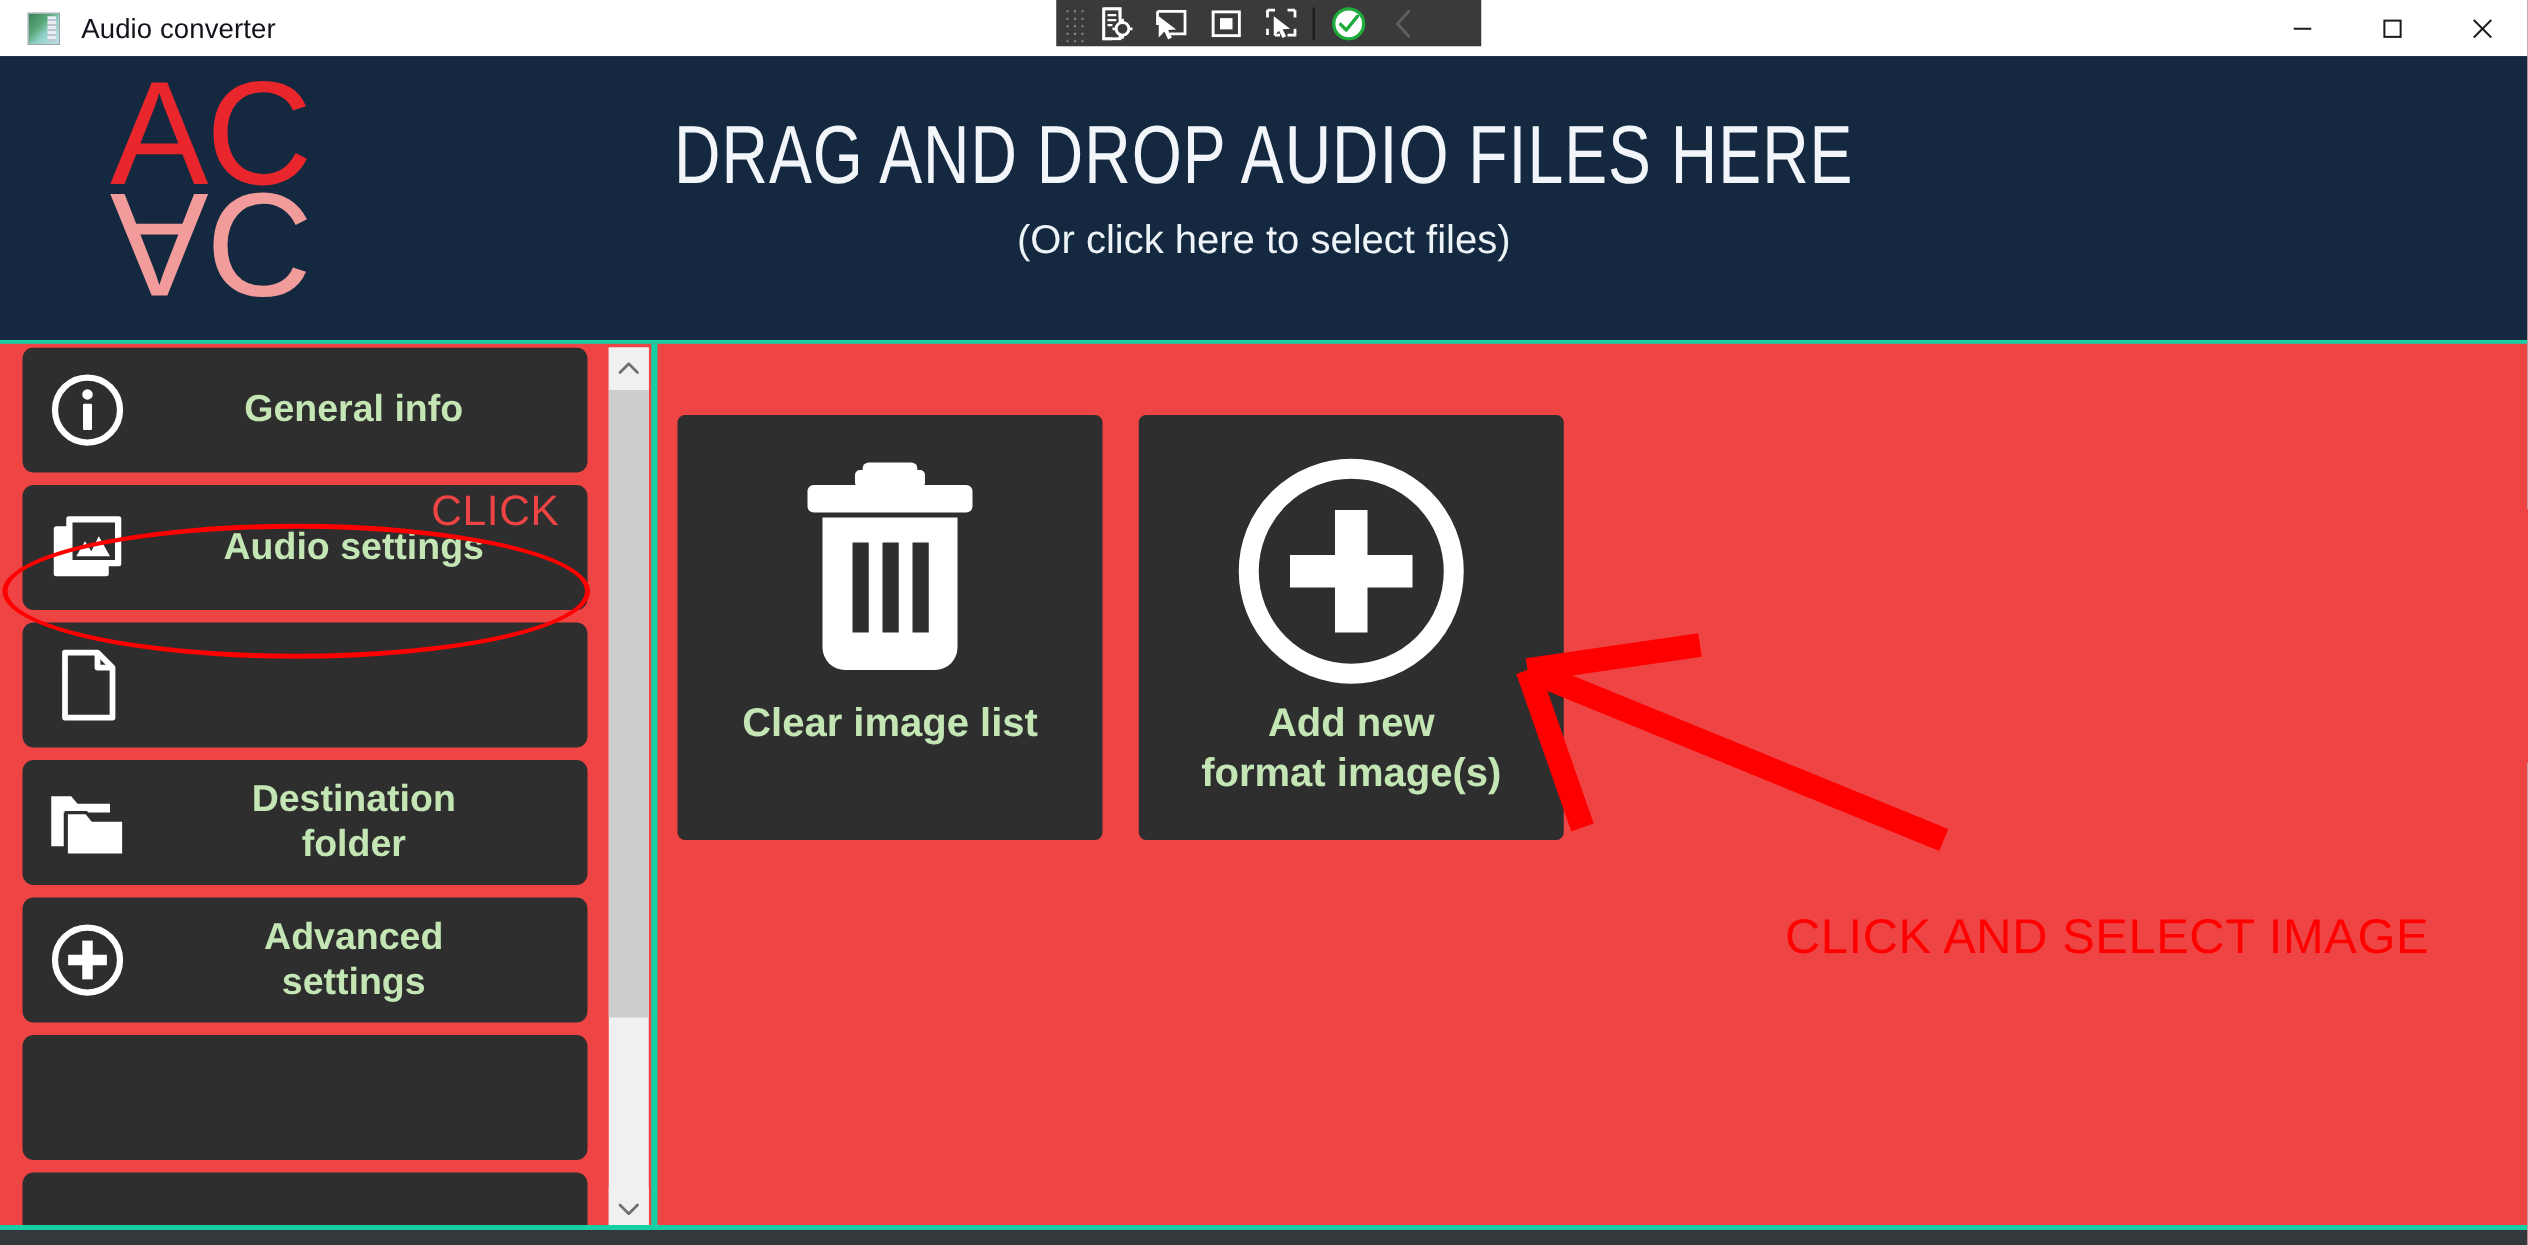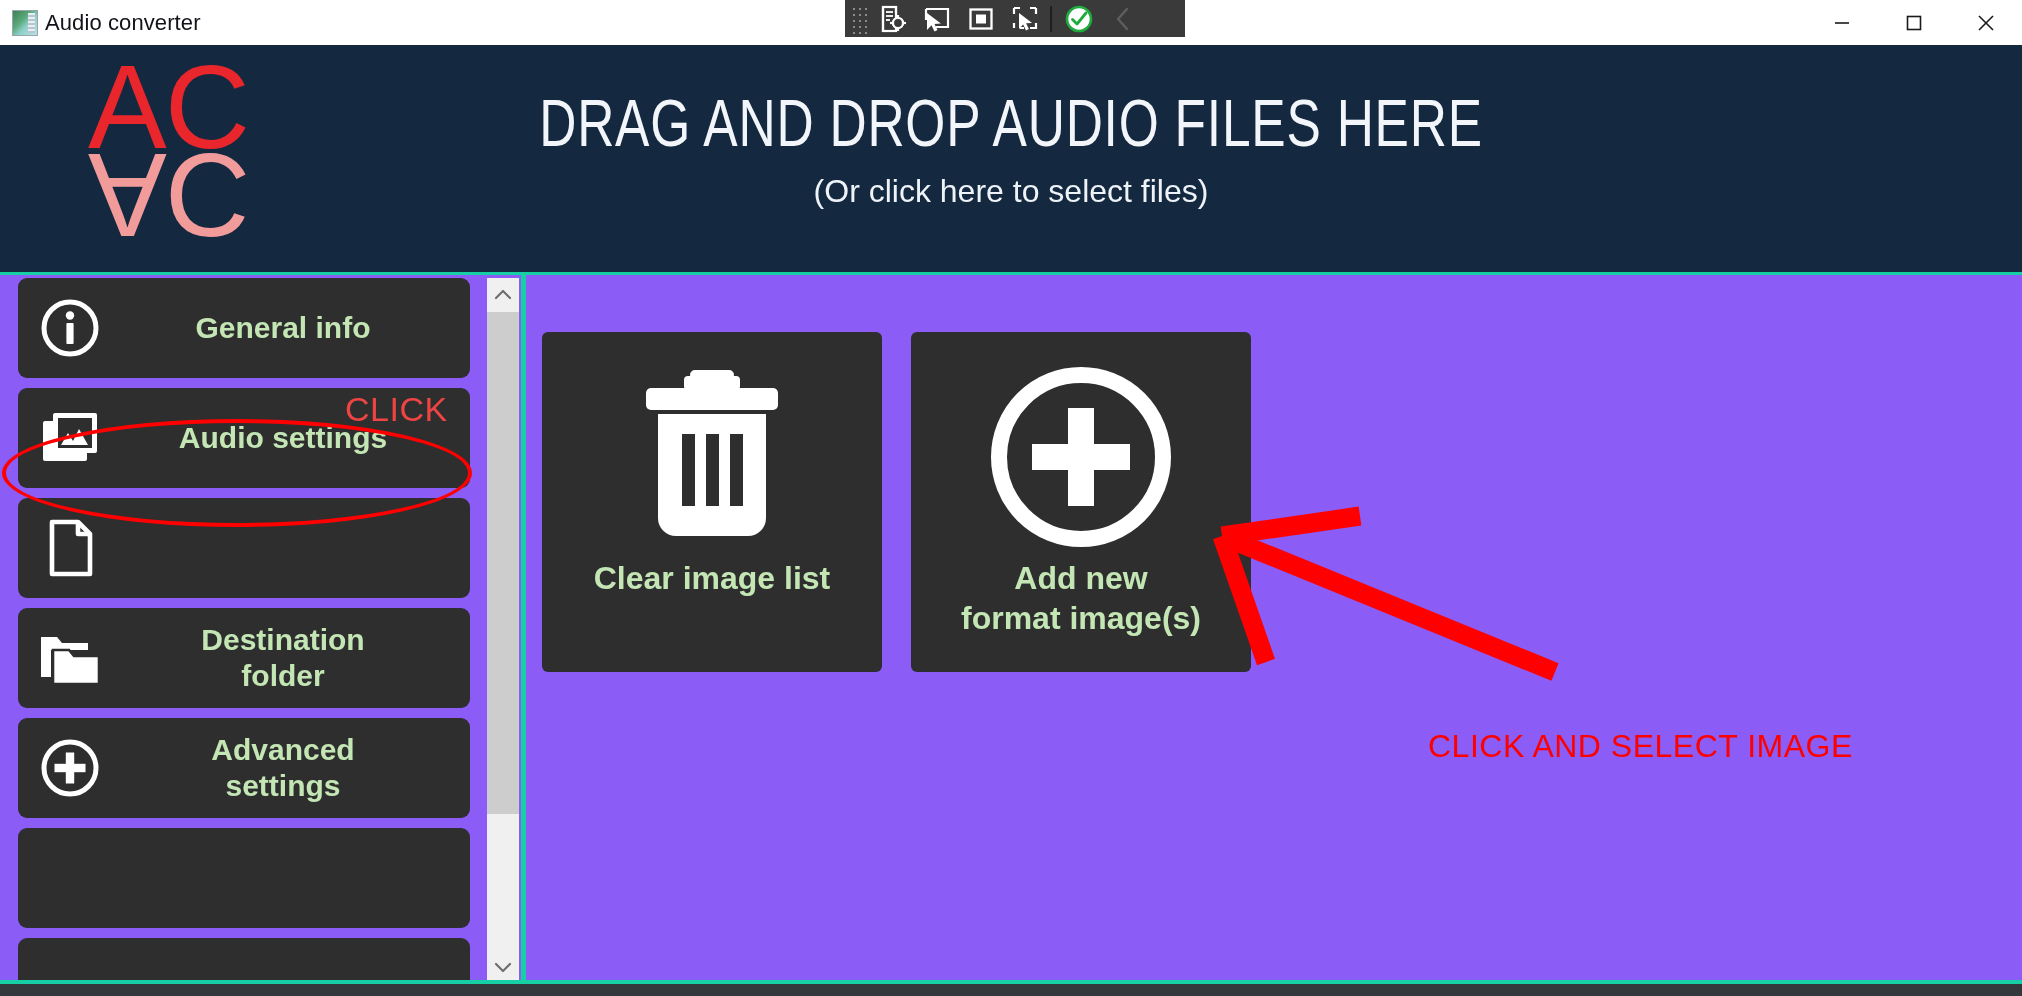--- a/index.html
+++ b/index.html
@@ -30,22 +30,22 @@
     width: 2022px;
     height: 45px;
     background: #ffffff;
     display: flex;
     align-items: center;
     box-sizing: border-box;
   }
   .titlebar-left {
     display: flex;
     align-items: flex-start;
-    padding-left: 12px;
-    gap: 7px;
+    padding-left: 22px;
+    gap: 17px;
   }
   .app-icon {
     width: 26px; height: 26px;
     border: 1px solid #9aa4ad;
     box-sizing: border-box;
     background: linear-gradient(135deg, #3f7f56 0%, #5aa97a 38%, #8fd0c8 60%, #b9e2e8 100%);
     position: relative;
     display: block;
   }
   .app-icon::after {
@@ -181,21 +181,21 @@
     white-space: nowrap;
   }
 
   
   .body-area {
     position: absolute;
     left: 0;
     top: 272px;
     width: 2022px;
     height: 724px;
-    background: #8b5cf6;
+    background: #ef4444;
   }
   .teal-top {
     position: absolute;
     left: 0; top: 0;
     width: 2022px; height: 3px;
     background: #16cfa5;
   }
   .teal-bottom {
     position: absolute;
     left: 0; bottom: 12px;
@@ -353,21 +353,21 @@
     border: 4px solid #ff0000;
     border-radius: 50%;
     box-sizing: border-box;
     z-index: 25;
   }
   .annot-caption {
     position: absolute;
     left: 1428px;
     top: 728px;
     font-family: "Liberation Sans", sans-serif;
-    font-size: 32px;
+    font-size: 39px;
     color: #ff0000;
     letter-spacing: 0.5px;
     z-index: 25;
     white-space: nowrap;
   }
   .annot-arrow {
     position: absolute;
     left: 1200px;
     top: 500px;
     width: 360px;

